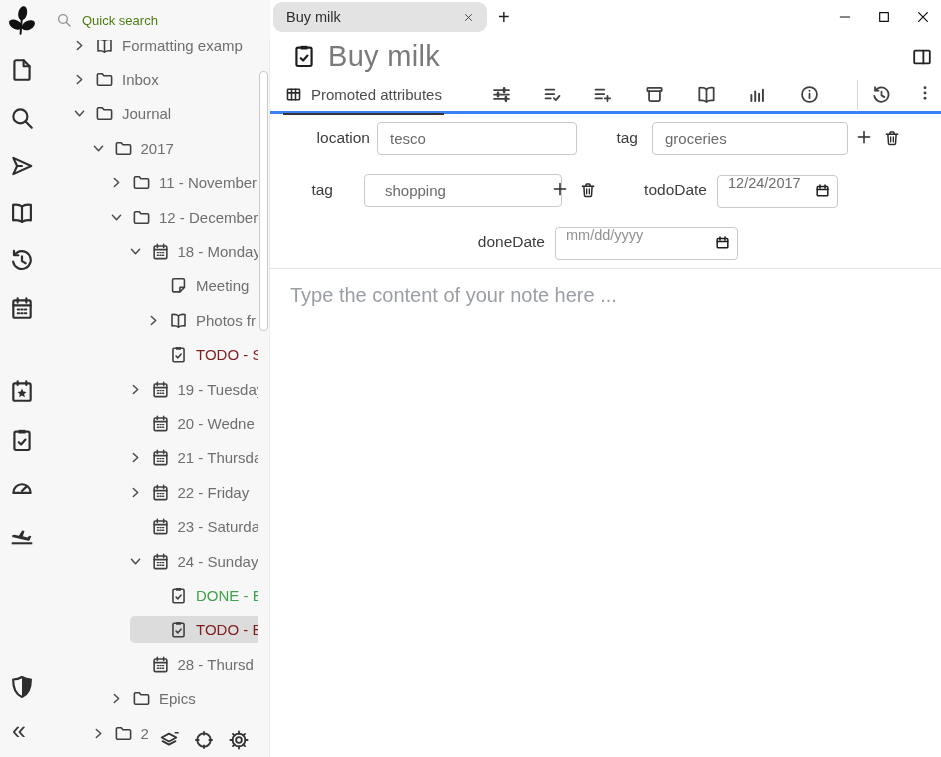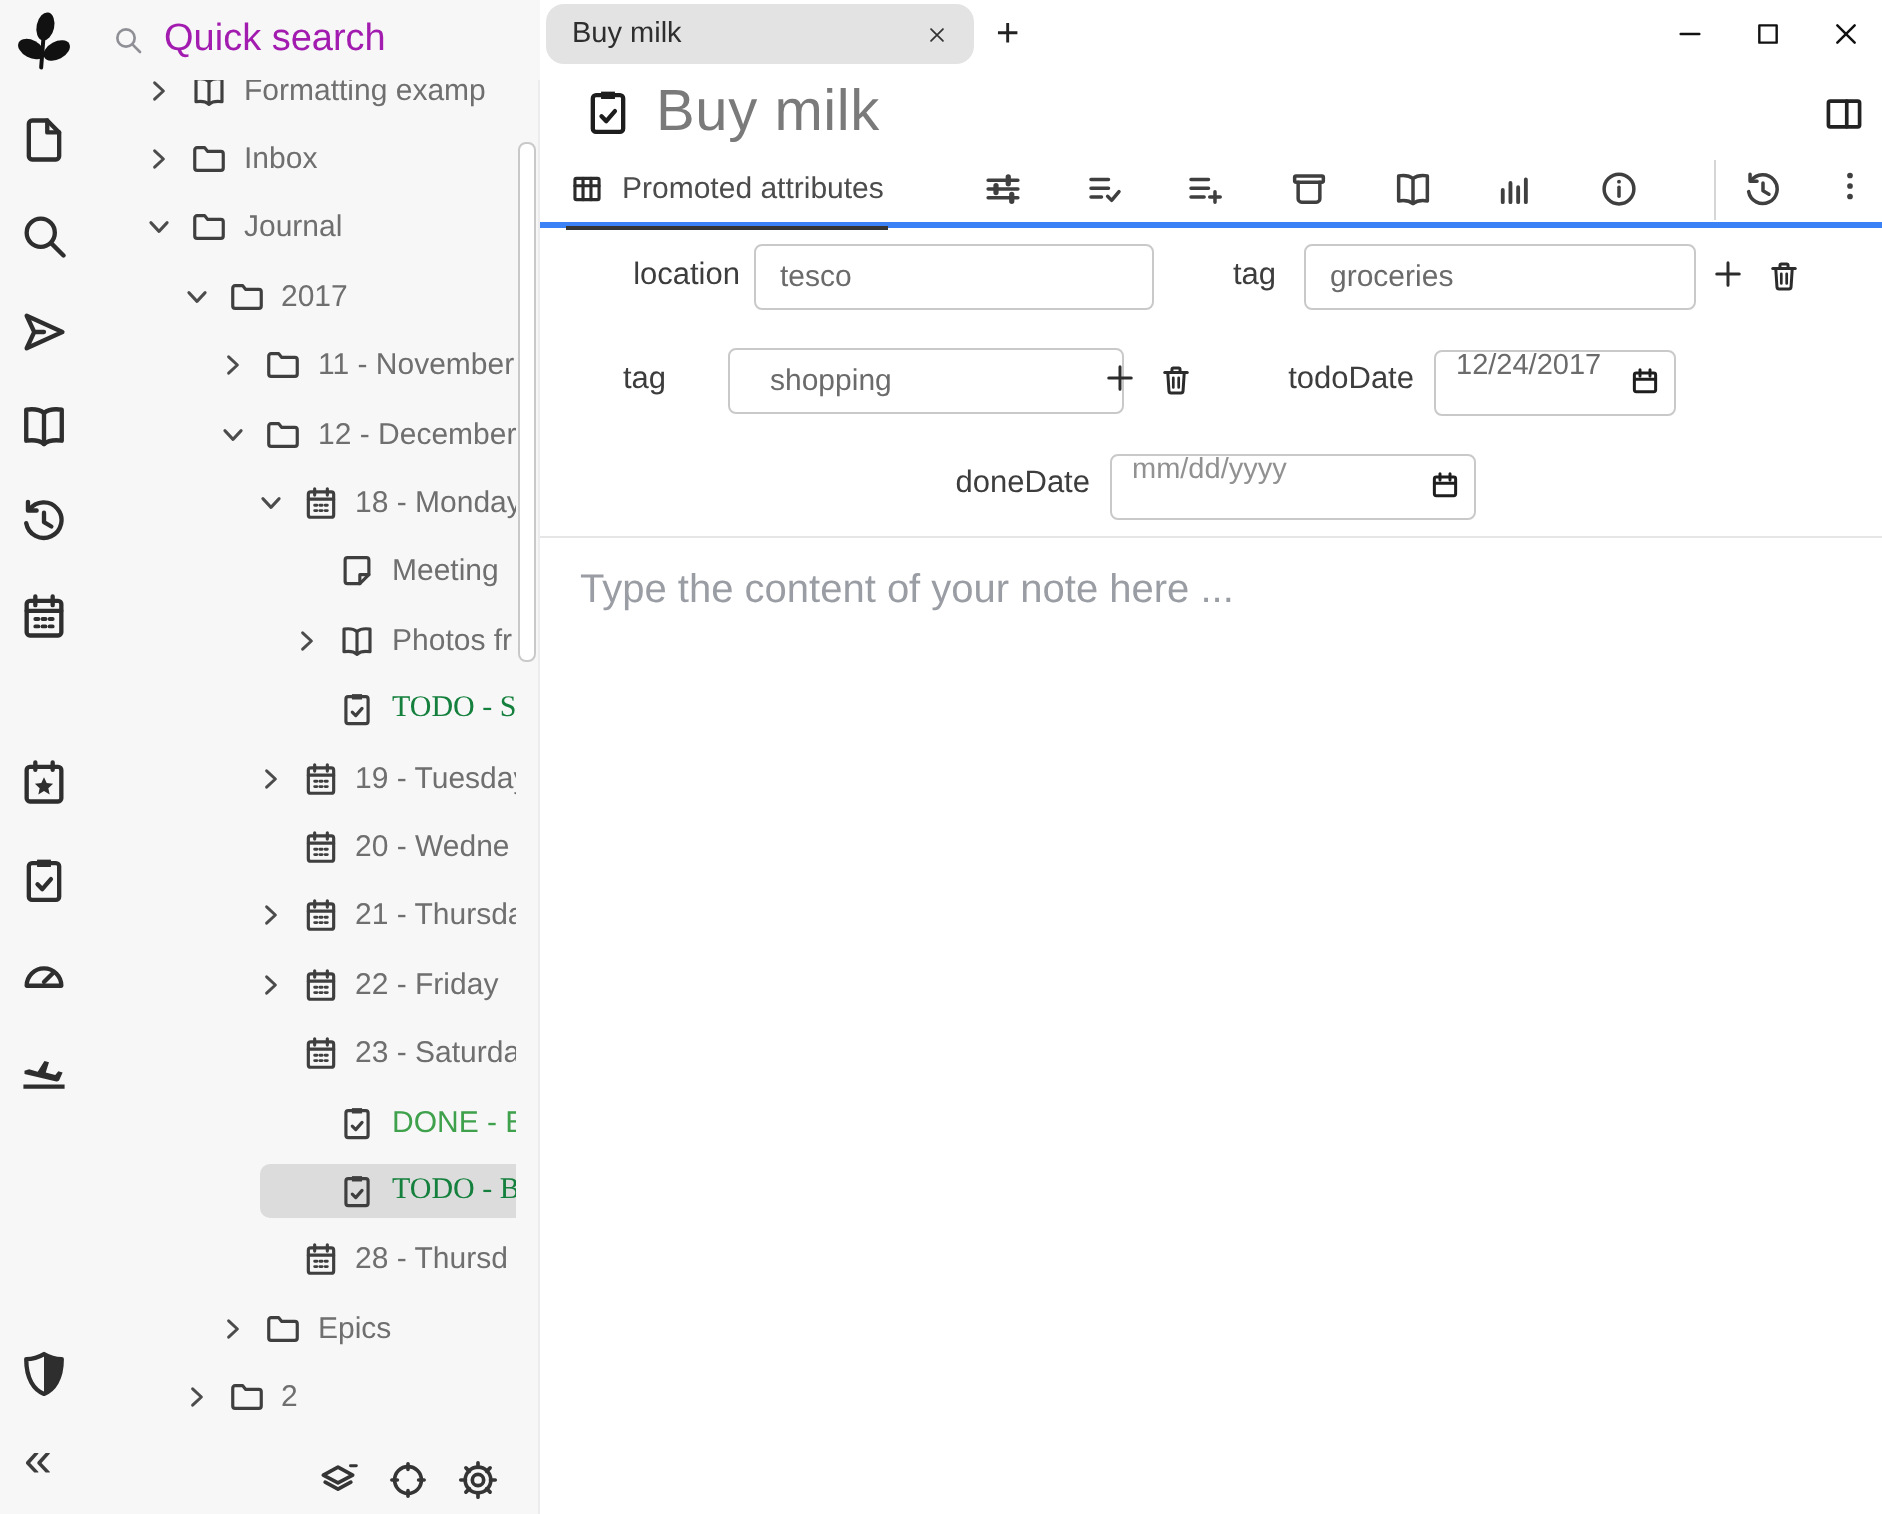--- a/index.html
+++ b/index.html
@@ -12,31 +12,31 @@
   .launcher{position:absolute;left:0;top:0;width:45px;height:757px;}
   .li{position:absolute;left:9px;width:26px;height:26px;color:#2e2e2e;}
   .li svg{width:26px;height:26px;}
   .logo{position:absolute;left:5px;top:4px;width:34px;height:34px;color:#111;}
   .logo svg{width:34px;height:34px;}
   .collapse-btn{position:absolute;left:12px;top:718px;font-size:25px;color:#3d3d3d;line-height:1;}
 
   .search-row{position:absolute;left:45px;top:0;width:225px;height:40px;background:#f7f7f8;z-index:5;
     display:flex;align-items:center;gap:10px;padding-left:11px;}
   .search-row svg{width:16px;height:16px;color:#8f8f96;}
-  .search-ph{font-size:19px;color:#a21caf;}
+  .search-ph{font-size:13px;color:#4d7c0f;}
 
   .tree{position:absolute;left:45px;top:28px;width:213px;overflow:hidden;z-index:1;}
   .trow{height:34.4px;display:flex;align-items:center;white-space:nowrap;color:#6f6f6f;font-size:15px;}
   .chev{width:15px;height:15px;margin-right:8px;flex:none;color:#4c4c4c;}
   .chev svg{width:15px;height:15px;}
   .hl{display:flex;align-items:center;border-radius:5px;padding:4px 12px 4px 16px;margin-left:-16px;}
   .sel .hl{background:#dcdcdc;}
   .ticon{width:19px;height:19px;margin-right:8px;flex:none;color:#3f3f3f;}
   .ticon svg{width:19px;height:19px;}
-  .red .tlabel{color:#15803d;font-family:Liberation Serif, serif;}
+  .red .tlabel{color:#7f1d1d;}
   .green .tlabel{color:#3fa14b;}
 
   .scroll-thumb{position:absolute;left:259px;top:71px;width:9px;height:260px;background:#fff;
     border:1px solid #c9c9c9;border-radius:4px;z-index:4;}
 
   .footer-bar{position:absolute;left:148px;top:722px;width:112px;height:35px;background:#f7f7f8;z-index:6;
     display:flex;align-items:center;justify-content:center;gap:13px;color:#353535;}
   .footer-bar svg{width:22px;height:22px;}
 
   
@@ -581,20 +581,35 @@
           </span>
         <span class="ticon">
             <svg>
               <use href="#i-calendar"></use>
             </svg>
           </span>
         <span class="tlabel">23 - Saturda</span>
       </span>
     </div>
 
+    <div class="trow" style="padding-left: 82.5px;">
+      <span class="hl">
+        <span class="chev">
+            <svg>
+              <use href="#i-chev-down"></use>
+            </svg>
+          </span>
+        <span class="ticon">
+            <svg>
+              <use href="#i-calendar"></use>
+            </svg>
+          </span>
+        <span class="tlabel">24 - Sunday</span>
+      </span>
+    </div>
 
     <div class="trow green" style="padding-left: 101px;">
       <span class="hl">
         <span class="chev" style="visibility: hidden;">
             <svg>
               <use href="#i-chev-right"></use>
             </svg>
           </span>
         <span class="ticon">
             <svg>

